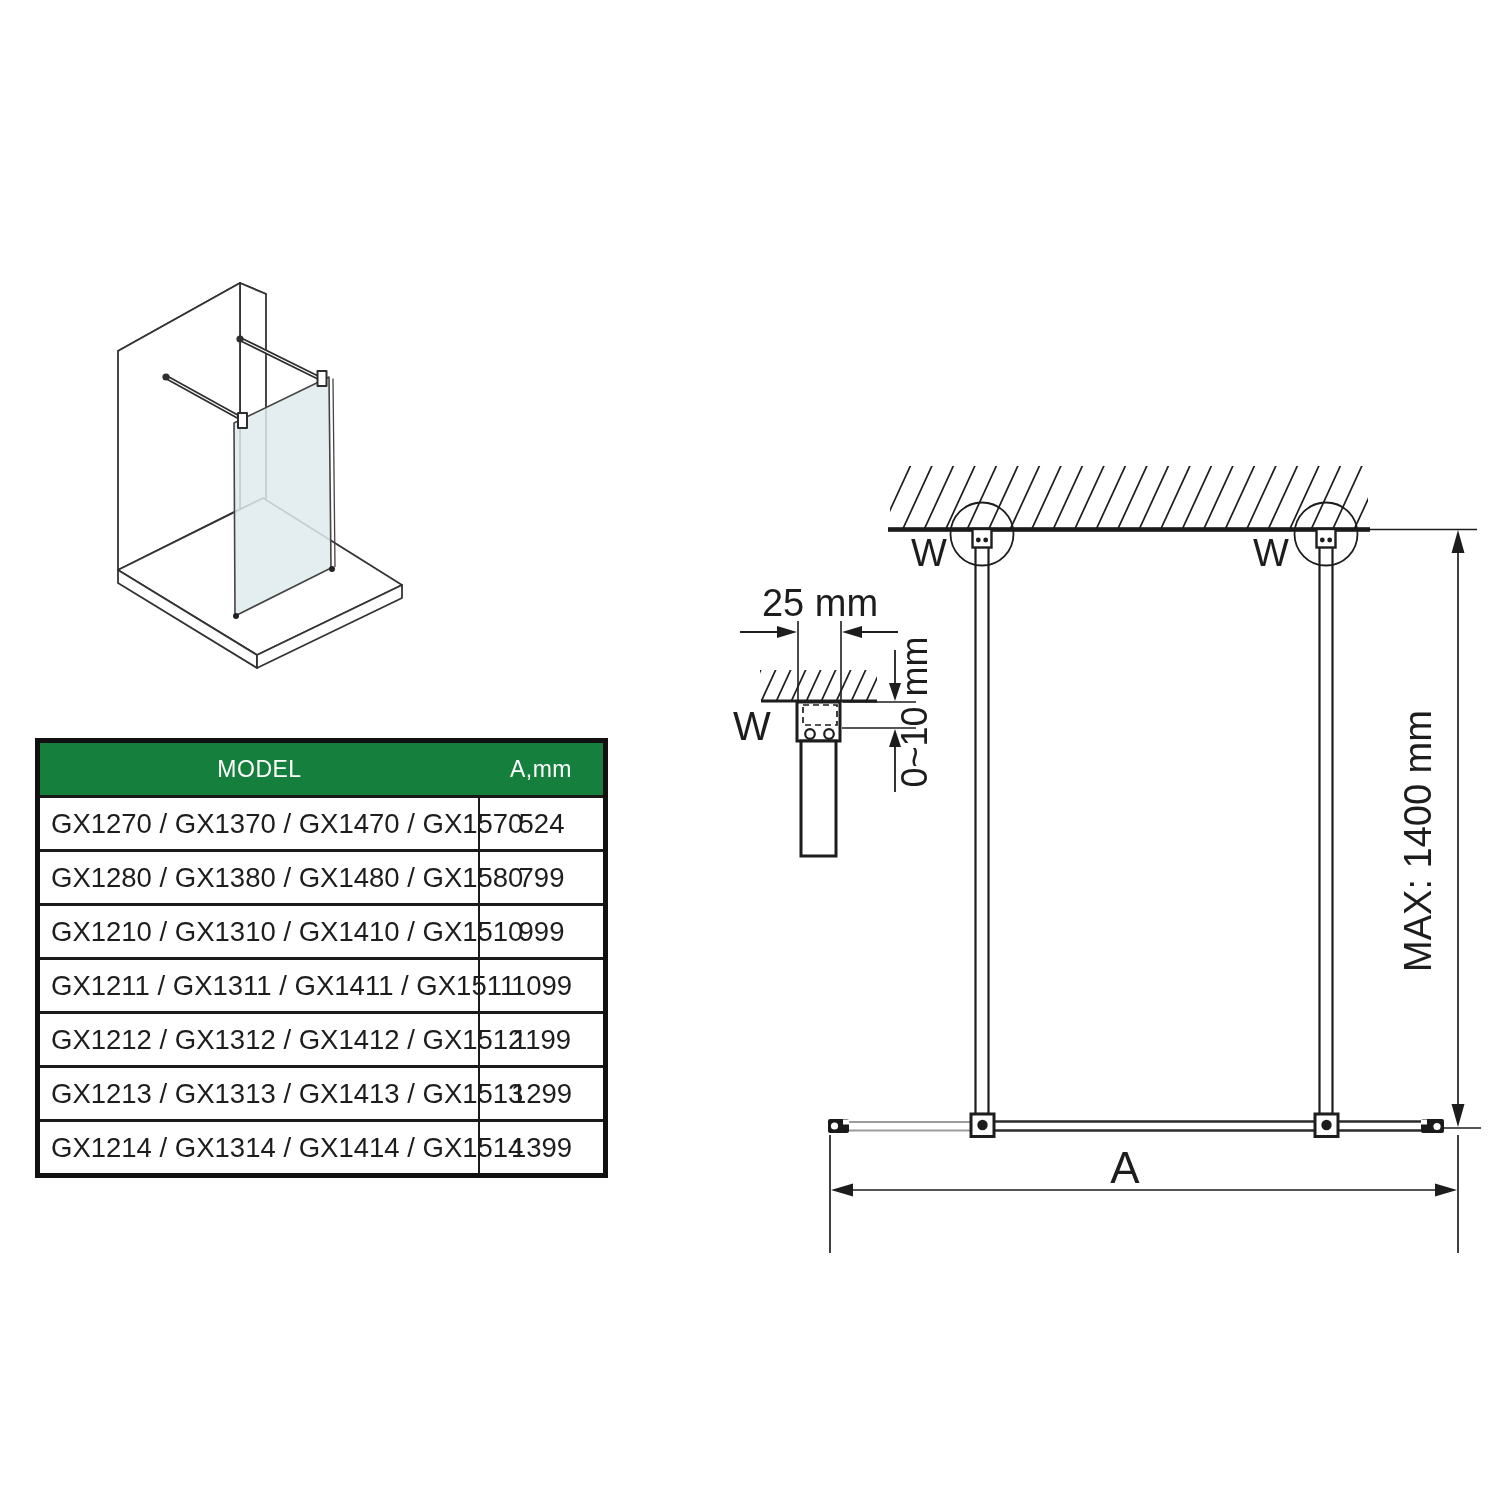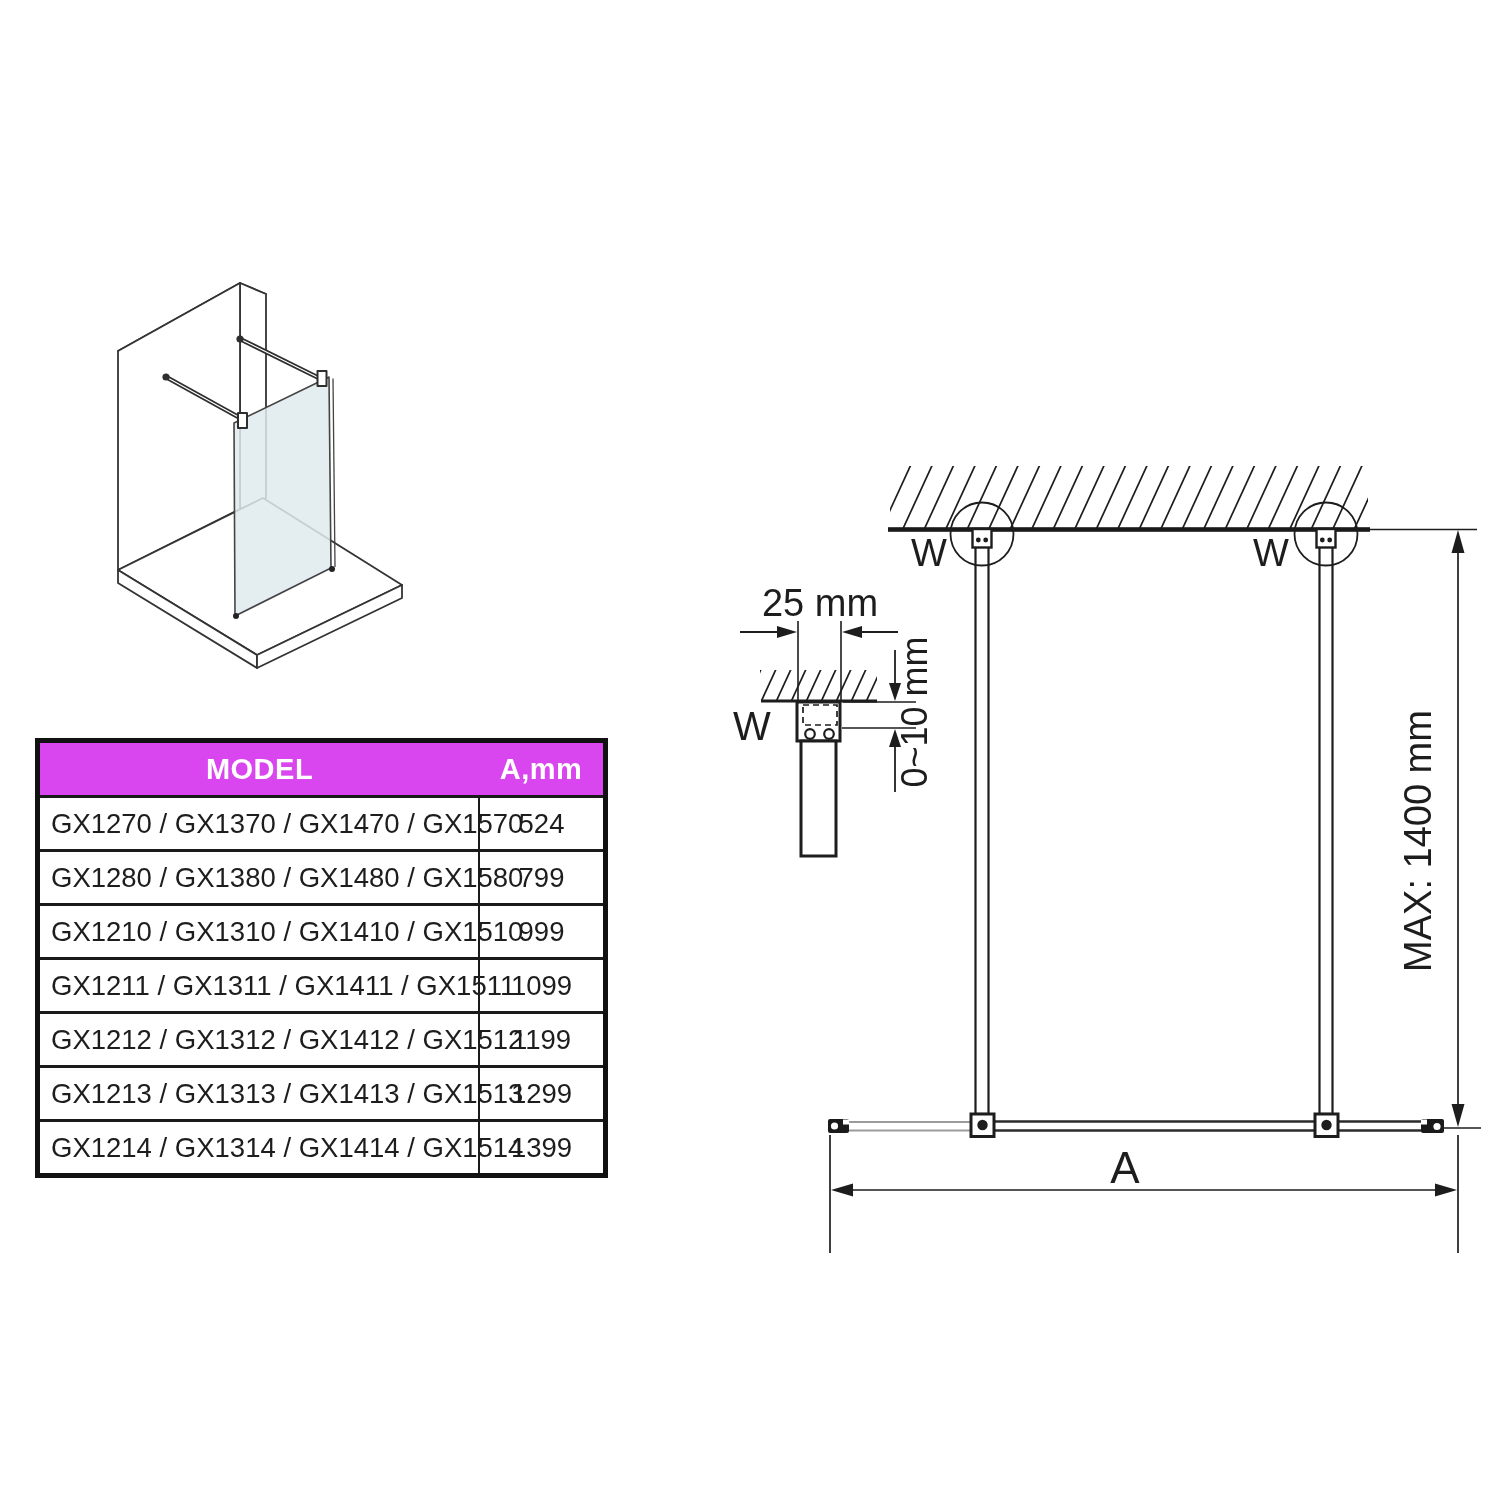--- a/index.html
+++ b/index.html
@@ -5,21 +5,21 @@
   html,body{margin:0;padding:0;background:#ffffff;}
   #canvas{position:relative;width:1500px;height:1500px;background:#ffffff;overflow:hidden;
           font-family:"Liberation Sans",sans-serif;}
   svg.scene{position:absolute;left:0;top:0;}
   svg text{fill:#1d1d1d;font-family:"Liberation Sans",sans-serif;}
 
   
   .models-table-wrap{position:absolute;left:35px;top:738px;width:573px;}
   table.models{border-collapse:collapse;width:100%;table-layout:fixed;
                border:5px solid #111;background:#fff;}
-  table.models th{background:#d946ef;color:#fff;font-size:29px;font-weight:bold;
+  table.models th{background:#15803d;color:#fff;font-size:23px;font-weight:normal;
                   height:50px;letter-spacing:.5px;}
   table.models th.col-model{width:437px;}
   table.models td{font-size:27.5px;color:#1d1d1d;height:49px;
                   border-top:3px solid #1a1a1a;white-space:nowrap;}
   td.cell-model{padding-left:11px;text-align:right;border-right:2.5px solid #1a1a1a;}
   th.col-model{border-right:0;}
   td.cell-a{text-align:center;}
 </style>
 </head>
 <body>

